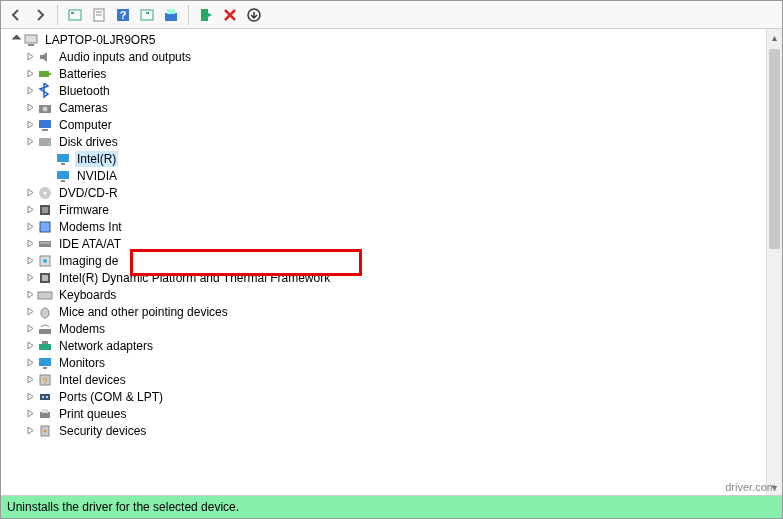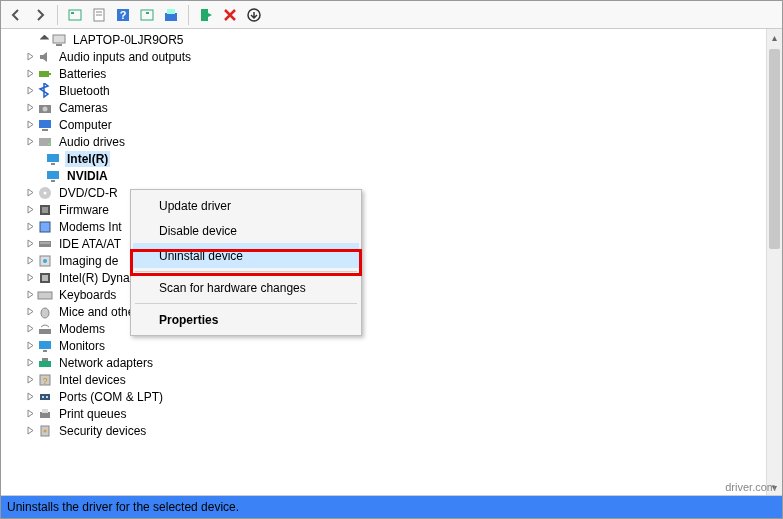--- a/index.html
+++ b/index.html
@@ -48,40 +48,40 @@
   }
   .arrow-t {
     width:14px; height:14px; display:inline-flex; align-items:center; justify-content:center;
     color:#666; flex-shrink:0;
   }
   .arrow-t svg{width:9px;height:9px;}
   .ico { width:16px; height:16px; margin-right:4px; display:inline-flex; align-items:center; justify-content:center; flex-shrink:0;}
   .ico svg{width:16px;height:16px;}
   .lbl { padding:1px 2px; }
   .selected .lbl { background:#cde8ff; }
-  .indent0{padding-left:20px;margin-left:16px;} .indent1{padding-left:22px;} .indent2{padding-left:30px;font-weight:bold;}
+  .indent0{padding-left:8px;} .indent1{padding-left:22px;} .indent2{padding-left:40px;}
   .ctx {
     position:absolute; left:129px; top:160px; width:232px;
     background:#f5f5f5; border:1px solid #bdbdbd; box-shadow:2px 2px 4px rgba(0,0,0,.25);
     z-index:100; padding:3px 2px;
   }
   .ctx .mi {
     height:25px; display:flex; align-items:center; padding:0 26px;
     position:relative;
   }
   .ctx .mi.hover { background:#cde8ff; }
   .ctx .msep { height:1px; background:#d0d0d0; margin:3px 2px; }
   .ctx .mi.bold { font-weight:600; }
   .highlight {
     position:absolute; left:129px; top:220px; width:232px; height:27px;
     border:3px solid #e80000; z-index:101; pointer-events:none;
   }
   .status {
     height:22px; display:flex; align-items:center; padding:0 6px;
-    background:#3b82f6; font-size:12px;
+    background:#86efac; font-size:12px;
   }
   .watermark {
     position:absolute; right:6px; bottom:2px; font-size:11px; color:#888; z-index:50;
   }
 </style>
 </head>
 <body>
 
 <div class="window">
 
@@ -237,21 +237,21 @@
             <svg viewBox="0 0 9 9">
               <path d="M2 1 L7 4.5 L2 8 Z" fill="none" stroke="#888"></path>
             </svg>
           </span>
     <span class="ico">
             <svg viewBox="0 0 16 16">
               <rect x="2" y="4" width="12" height="8" fill="#aaa"></rect>
               <circle cx="12" cy="10" r="1" fill="#5f5"></circle>
             </svg>
           </span>
-    <span class="lbl">Audio drives</span>
+    <span class="lbl">Disk drives</span>
   </div>
         <div class="row indent2 selected">
         <span class="arrow-t"></span>
         <span class="ico">
             <svg viewBox="0 0 16 16">
               <rect x="2" y="3" width="12" height="8" fill="#39d"></rect>
               <rect x="6" y="12" width="4" height="2" fill="#888"></rect>
             </svg>
           </span>
         <span class="lbl">Intel(R)</span>
@@ -390,39 +390,39 @@
     <span class="lbl">Modems</span>
   </div>
         <div class="row indent1">
     <span class="arrow-t">
             <svg viewBox="0 0 9 9">
               <path d="M2 1 L7 4.5 L2 8 Z" fill="none" stroke="#888"></path>
             </svg>
           </span>
     <span class="ico">
             <svg viewBox="0 0 16 16">
+              <rect x="2" y="6" width="12" height="6" fill="#2a7"></rect>
+              <rect x="5" y="3" width="6" height="3" fill="#888"></rect>
+            </svg>
+          </span>
+    <span class="lbl">Network adapters</span>
+  </div>
+        <div class="row indent1">
+    <span class="arrow-t">
+            <svg viewBox="0 0 9 9">
+              <path d="M2 1 L7 4.5 L2 8 Z" fill="none" stroke="#888"></path>
+            </svg>
+          </span>
+    <span class="ico">
+            <svg viewBox="0 0 16 16">
               <rect x="2" y="3" width="12" height="8" fill="#39d"></rect>
               <rect x="6" y="12" width="4" height="2" fill="#888"></rect>
             </svg>
           </span>
     <span class="lbl">Monitors</span>
-  </div>
-        <div class="row indent1">
-    <span class="arrow-t">
-            <svg viewBox="0 0 9 9">
-              <path d="M2 1 L7 4.5 L2 8 Z" fill="none" stroke="#888"></path>
-            </svg>
-          </span>
-    <span class="ico">
-            <svg viewBox="0 0 16 16">
-              <rect x="2" y="6" width="12" height="6" fill="#2a7"></rect>
-              <rect x="5" y="3" width="6" height="3" fill="#888"></rect>
-            </svg>
-          </span>
-    <span class="lbl">Network adapters</span>
   </div>
         <div class="row indent1">
     <span class="arrow-t">
             <svg viewBox="0 0 9 9">
               <path d="M2 1 L7 4.5 L2 8 Z" fill="none" stroke="#888"></path>
             </svg>
           </span>
     <span class="ico">
             <svg viewBox="0 0 16 16">
               <rect x="3" y="3" width="10" height="10" fill="#ccc" stroke="#888"></rect>
@@ -474,39 +474,20 @@
           </span>
     <span class="lbl">Security devices</span>
   </div>
       </div>
     <div class="scrollbar">
       <div class="arrow up">▴</div>
       <div class="thumb"></div>
       <div class="arrow down">▾</div>
     </div>
 
-    <div class="ctx" id="ctx">
-        <div class="mi  ">
-      <span>Update driver</span>
-    </div>
-        <div class="mi  ">
-      <span>Disable device</span>
-    </div>
-        <div class="mi hover ">
-      <span>Uninstall device</span>
-    </div>
-        <div class="msep"></div>
-        <div class="mi  ">
-      <span>Scan for hardware changes</span>
-    </div>
-        <div class="msep"></div>
-        <div class="mi  bold">
-      <span>Properties</span>
-    </div>
-      </div>
     <div class="highlight"></div>
 
     <div class="watermark">driver.com</div>
   </div>
 
   <div class="status">
     <span>Uninstalls the driver for the selected device.</span>
   </div>
 </div>
 

